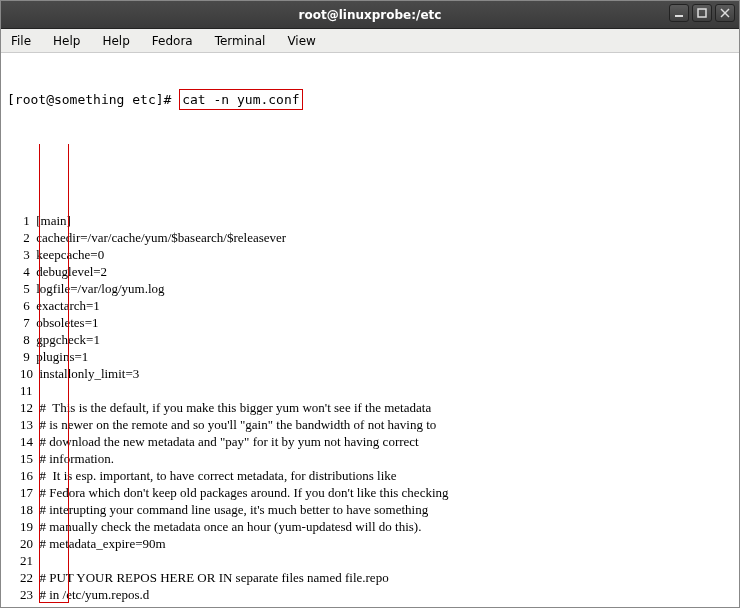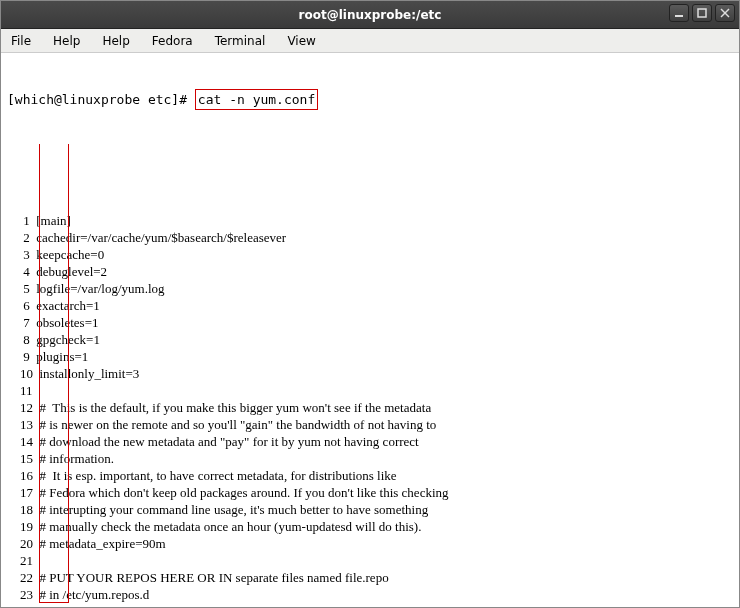--- a/index.html
+++ b/index.html
@@ -131,19 +131,19 @@
 <div class="menubar">
   <span class="menu-item">File</span>
   <span class="menu-item">Help</span>
   <span class="menu-item">Help</span>
   <span class="menu-item">Fedora</span>
   <span class="menu-item">Terminal</span>
   <span class="menu-item">View</span>
 </div>
 
 <div class="terminal">
-  <div class="prompt-line"><span>[which@linuxprobe etc]# </span><span class="cmd-box">cat -n yum.conf</span></div>
+  <div class="prompt-line"><span>[root@something etc]# </span><span class="cmd-box">cat -n yum.conf</span></div>
   <div class="output-wrap" id="output">
     <div class="line-red-border"></div>
     <div class="line-red-bottom"></div>
   <div class="out-row">     1  [main]</div><div class="out-row">     2  cachedir=/var/cache/yum/$basearch/$releasever</div><div class="out-row">     3  keepcache=0</div><div class="out-row">     4  debuglevel=2</div><div class="out-row">     5  logfile=/var/log/yum.log</div><div class="out-row">     6  exactarch=1</div><div class="out-row">     7  obsoletes=1</div><div class="out-row">     8  gpgcheck=1</div><div class="out-row">     9  plugins=1</div><div class="out-row">    10  installonly_limit=3</div><div class="out-row">    11  </div><div class="out-row">    12  #  This is the default, if you make this bigger yum won't see if the metadata </div><div class="out-row">    13  # is newer on the remote and so you'll "gain" the bandwidth of not having to</div><div class="out-row">    14  # download the new metadata and "pay" for it by yum not having correct</div><div class="out-row">    15  # information.</div><div class="out-row">    16  #  It is esp. important, to have correct metadata, for distributions like</div><div class="out-row">    17  # Fedora which don't keep old packages around. If you don't like this checking</div><div class="out-row">    18  # interupting your command line usage, it's much better to have something</div><div class="out-row">    19  # manually check the metadata once an hour (yum-updatesd will do this).</div><div class="out-row">    20  # metadata_expire=90m</div><div class="out-row">    21  </div><div class="out-row">    22  # PUT YOUR REPOS HERE OR IN separate files named file.repo</div><div class="out-row">    23  # in /etc/yum.repos.d</div></div>
   
 </div>
 
 </body></html>

